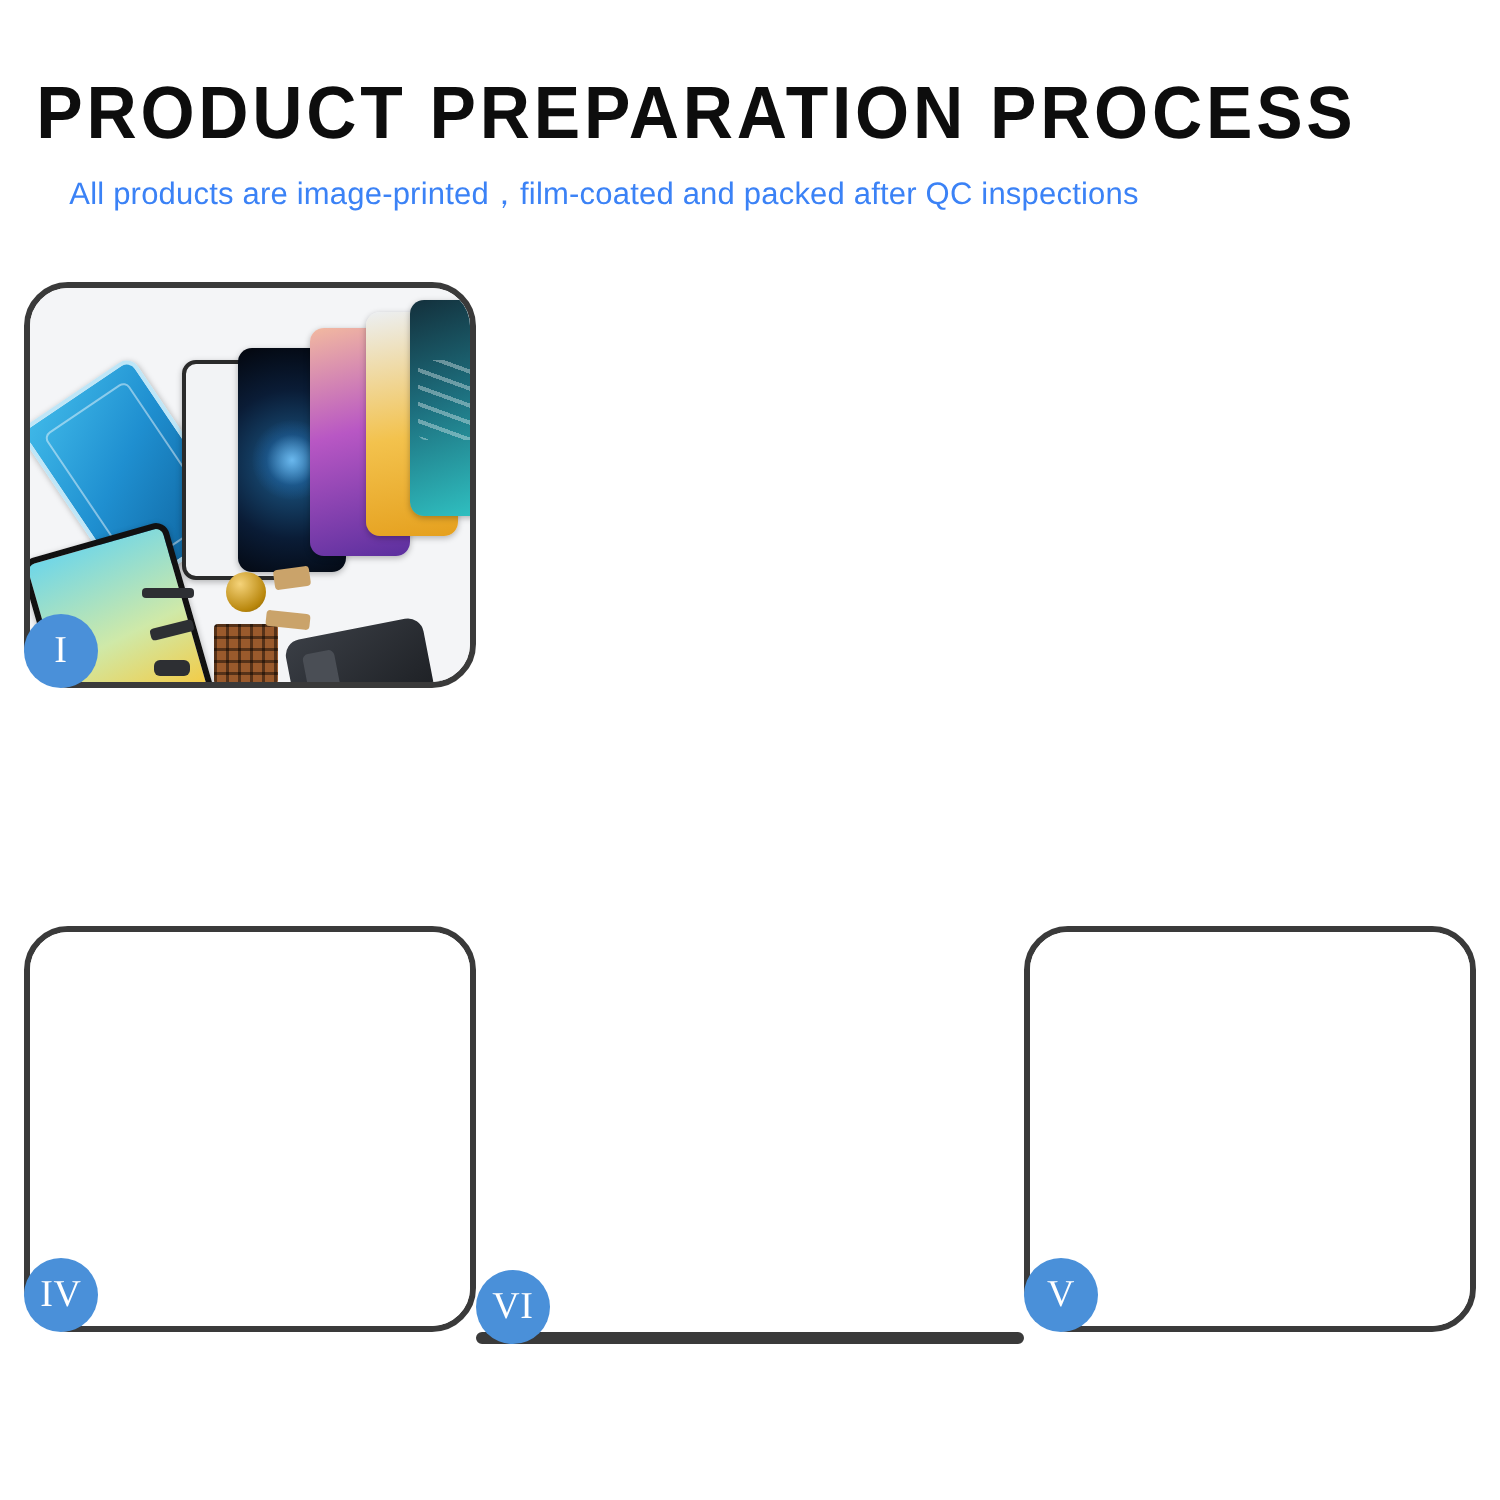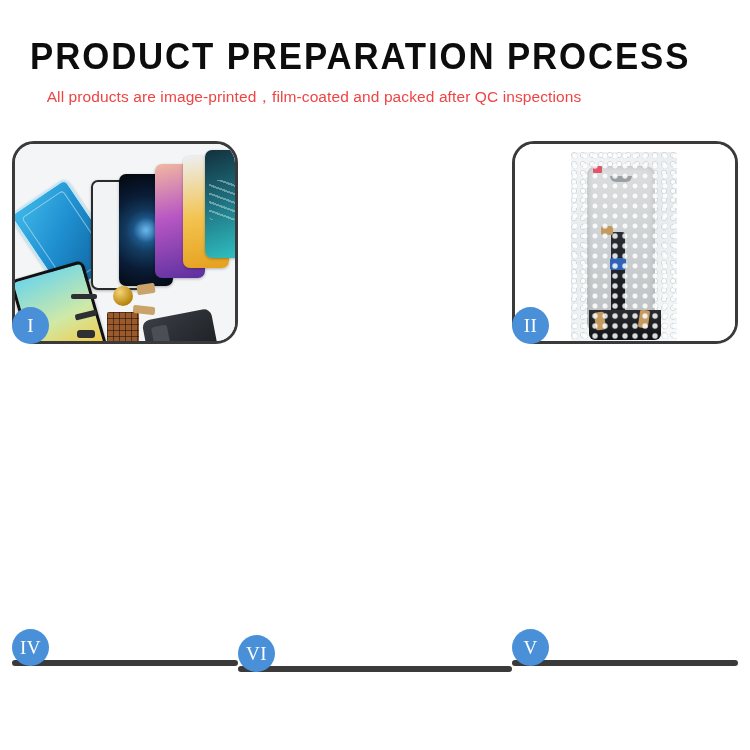--- a/index.html
+++ b/index.html
@@ -10,42 +10,42 @@
     overflow: hidden;
   }
 
   #page {
     position: relative;
     width: 750px; height: 750px;
     background: #ffffff;
   }
 
   
-  .header { position: absolute; top: 0; left: 12px; width: 604px; text-align: center; }
+  .header { position: absolute; top: 0; left: 0; width: 604px; text-align: center; }
 
   .title {
     margin: 0;
     padding-top: 38px;
     font-size: 37px;
     font-weight: 700;
     letter-spacing: 2.0px;
     color: #0d0d0d;
     font-family: "Liberation Sans", sans-serif;
     line-height: 1.05;
     transform: scaleX(0.94);
     transform-origin: center;
     white-space: nowrap;
   }
 
   .subtitle {
     margin: 0;
     padding-top: 10px;
     font-size: 15.5px;
     font-weight: 400;
-    color: #ef4444;
+    color: #3b82f6;
     letter-spacing: 0.1px;
     white-space: nowrap;
     font-family: "Liberation Sans", sans-serif;
   }
 
   
   .grid {
     position: absolute;
     left: 12px;
     top: 141px;
@@ -310,36 +310,20 @@
           <div class="partdot" style="left:60px;top:168px;width:22px;height:6px;transform:rotate(-14deg);"></div>
           <div class="partdot" style="left:204px;top:196px;width:5px;height:14px;background:#b9bcc1;"></div>
 
         </div>
       </div>
       <div class="badge">I</div>
     </div>
 
     <div class="gap-col"></div>
 
-    <div class="panel">
-      <div class="panel-inner p2">
-        <div class="photo">
-          <div class="bubble-bag"></div>
-          <div class="inner-screen"></div>
-          <div class="red-tab"></div>
-          <div class="flex-strip"></div>
-          <div class="bottom-dark"></div>
-          <div class="conn-pad" style="left:86px;top:82px;width:12px;height:9px;"></div>
-          <div class="conn-pad" style="left:80px;top:168px;width:10px;height:18px;transform:rotate(-8deg);"></div>
-          <div class="conn-pad" style="left:124px;top:166px;width:10px;height:18px;transform:rotate(8deg);"></div>
-          <div class="bubble-overlay"></div>
-        </div>
-      </div>
-      <div class="badge">II</div>
-    </div>
 
     <div class="gap-col"></div>
 
 
     <div class="gap-row" style="grid-column:1/-1"></div>
 
     <div class="panel">
       <div class="panel-inner p4">
         <div class="photo">
           

